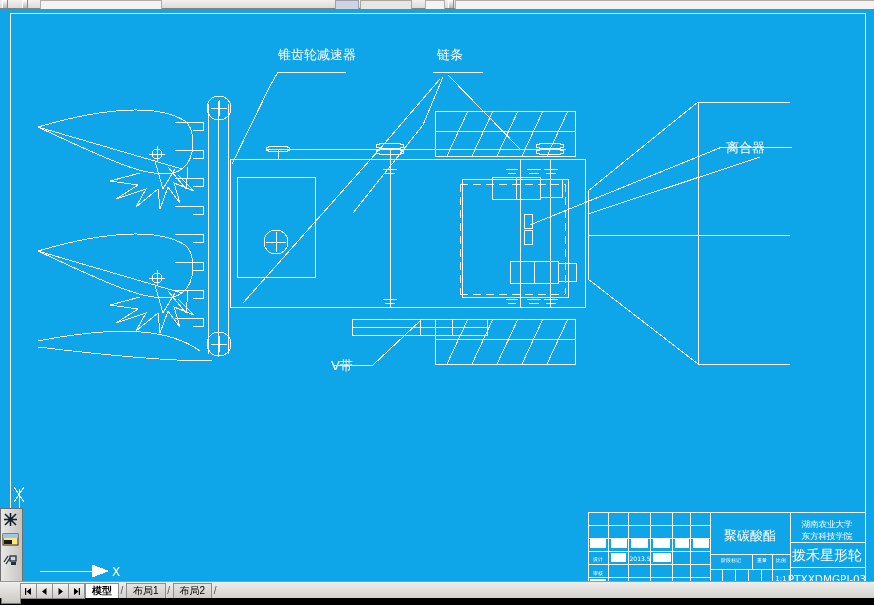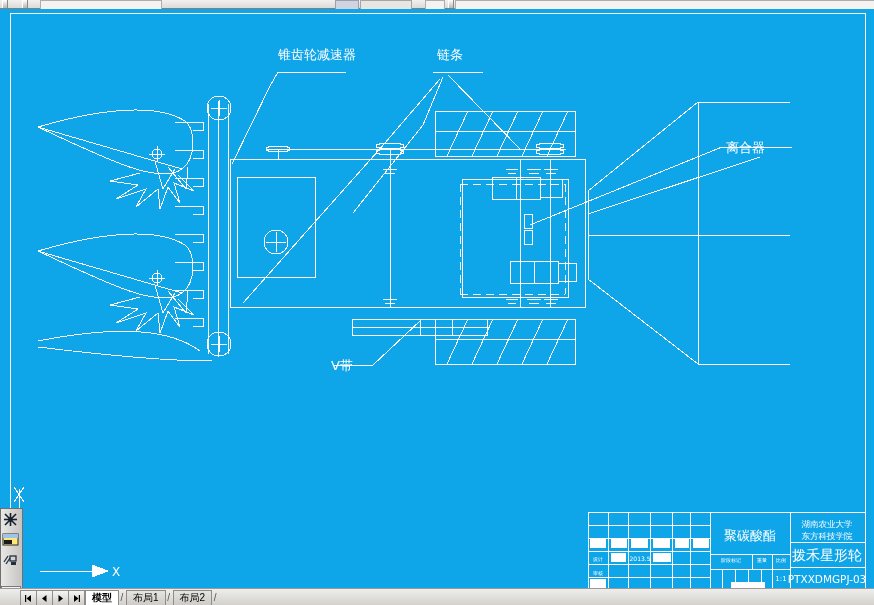--- a/index.html
+++ b/index.html
@@ -20,21 +20,21 @@
   .canvas{position:absolute;left:0;top:9px;width:874px;height:580px;background:#0ea5e9;}
   .canvas svg{position:absolute;left:0;top:0;}
 
   
   .side-toolbar{position:absolute;left:0;top:508px;width:21px;height:80px;
     background:linear-gradient(90deg,#e9e8e6,#c6c4c0);border:1px solid #6f6f6f;}
   .side-toolbar .tbtn{position:relative;width:19px;height:19px;margin:1px 0 0 0;}
   .tbtn svg{display:block;}
 
   
-  .tabbar{position:absolute;left:0;bottom:0;width:874px;height:16px;
+  .tabbar{position:absolute;left:0;bottom:7px;width:874px;height:16px;
     background:linear-gradient(#efeeec,#d4d1cc);border-top:1px solid #9a9a9a;}
   .navbtns{position:absolute;left:20px;top:1px;display:flex;}
   .navbtn{width:15px;height:14px;background:linear-gradient(#f6f5f3,#cfccc7);
     border:1px solid #8d8d8d;margin-right:-1px;display:flex;align-items:center;justify-content:center;}
   .tabs{position:absolute;left:85px;top:1px;display:flex;align-items:flex-end;}
   .tab{height:14px;padding:0 6px;font-size:10px;color:#000;line-height:14px;
     border:1px solid #8d8d8d;border-bottom:none;margin-right:-1px;
     background:linear-gradient(#e6e4e0,#cecbc6);}
   .tab.active{background:#fff;font-weight:bold;}
   .tab-sep{width:8px;height:14px;line-height:14px;font-size:10px;color:#555;text-align:center;}

